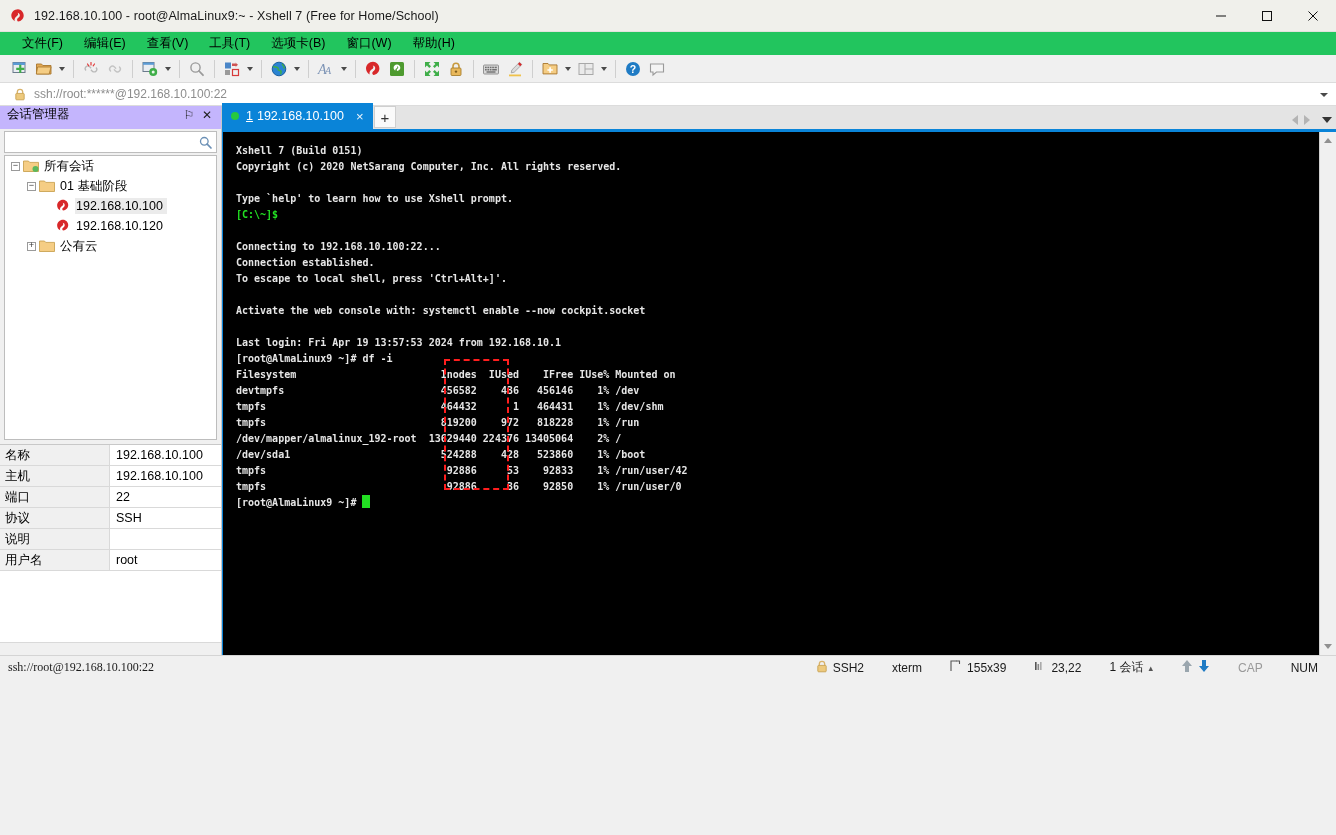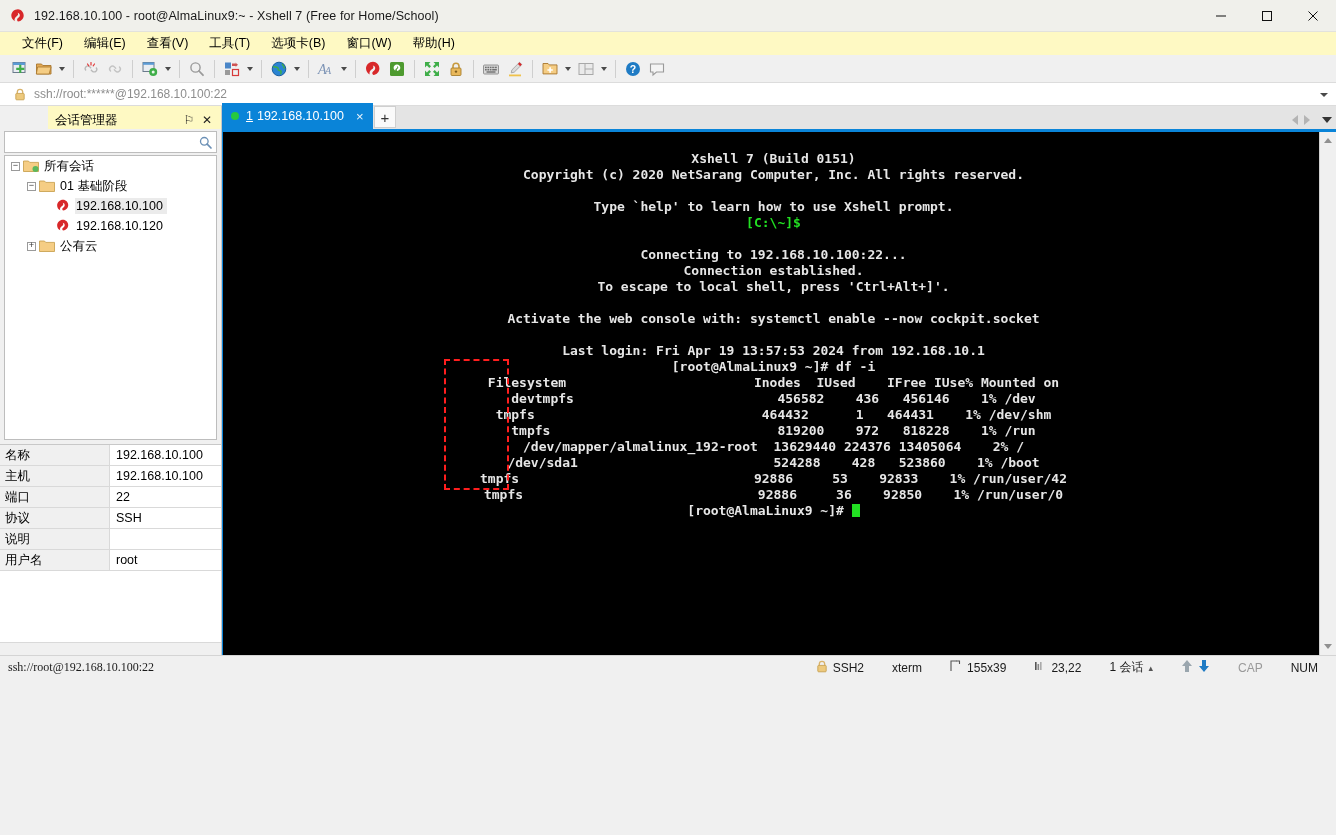--- a/index.html
+++ b/index.html
@@ -36,21 +36,21 @@
   .winbtns { position: absolute; right: 0; top: 0; height: 32px; display: flex; }
   .winbtn {
     width: 46px; height: 32px; display: flex; align-items: center; justify-content: center;
     font-size: 12px; color: #101010;
   }
 
   
   .menubar {
     height: 23px; flex: 0 0 23px;
     display: flex; align-items: center;
-    background: #fef9c3;
+    background: #22c55e;
     padding-left: 13px;
   }
   .menu-item {
     font-size: 12.5px; color: #000;
     padding: 2px 9px; margin-right: 3px;
     white-space: nowrap; line-height: 17px;
   }
 
   
   .toolbar {
@@ -121,24 +121,23 @@
   
   .sidebar {
     width: 222px; flex: 0 0 222px;
     display: flex; flex-direction: column;
     background: #f0f0f0;
     border-right: 1px solid #c8c8c8;
     min-height: 0;
   }
   .sm-header {
     height: 23px; flex: 0 0 23px;
-    display: flex; align-items: flex-end;
+    display: flex; align-items: flex-start;
     padding: 0 5px 0 7px;
-    background: #fef9c3;
-    margin-left: 48px;
+    background: #c4b5fd;
   }
   .sm-title { font-size: 12.5px; color: #000; flex: 1; }
   .sm-hbtn {
     width: 18px; height: 18px; display:flex; align-items:center; justify-content:center;
     font-size: 12px; color: #222;
   }
   .sm-search {
     height: 22px; flex: 0 0 22px; margin: 2px 4px 2px 4px;
     background: #fff; border: 1px solid #bdbdbd;
     display: flex; align-items: center; position: relative;
@@ -234,26 +233,25 @@
     flex: 1 1 auto; display: flex; min-height: 0;
     background: #000;
     border-left: 1px solid #0a84d8;
   }
   .term {
     flex: 1 1 auto; background: #000; overflow: hidden;
     position: relative; padding: 3px 0 0 5px;
     min-width: 0;
   }
   .term pre {
-    margin: 16px; color: #e6e6e6;
+    margin: 8px; color: #e6e6e6;
     font-family: "DejaVu Sans Mono", "Liberation Mono", monospace;
-    font-size: 13px; line-height: 16px;
+    font-size: 10px; line-height: 16px;
     font-weight: bold;
     white-space: pre;
-    text-align: center;
   }
   .term .green { color: #22e022; }
   .cursor {
     display: inline-block; width: 8px; height: 13px;
     background: #22e022; vertical-align: -2px;
   }
   .redbox {
     position: absolute;
     border: 2px dashed #ff1e1e;
     pointer-events: none;

